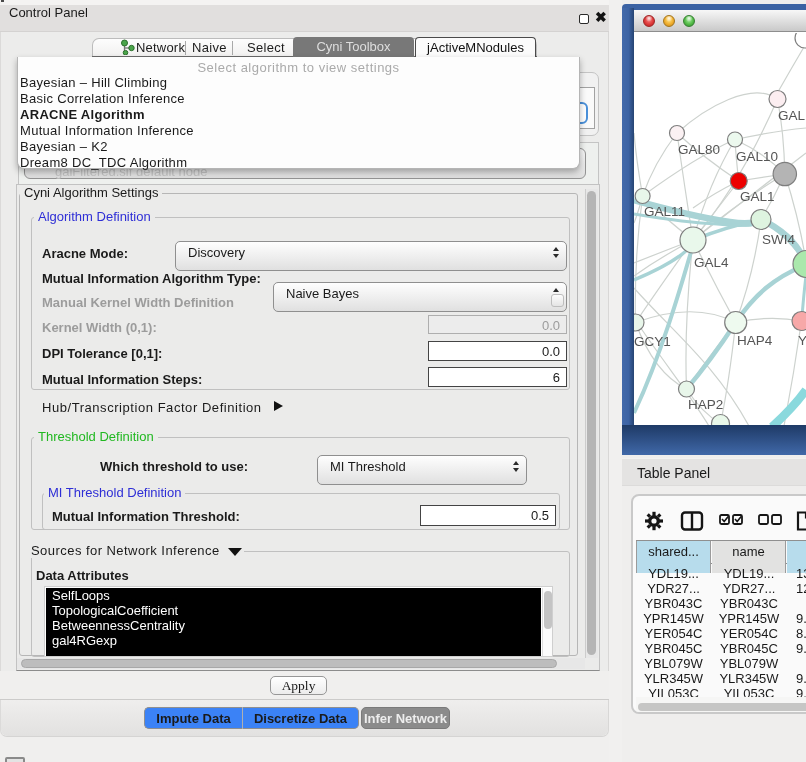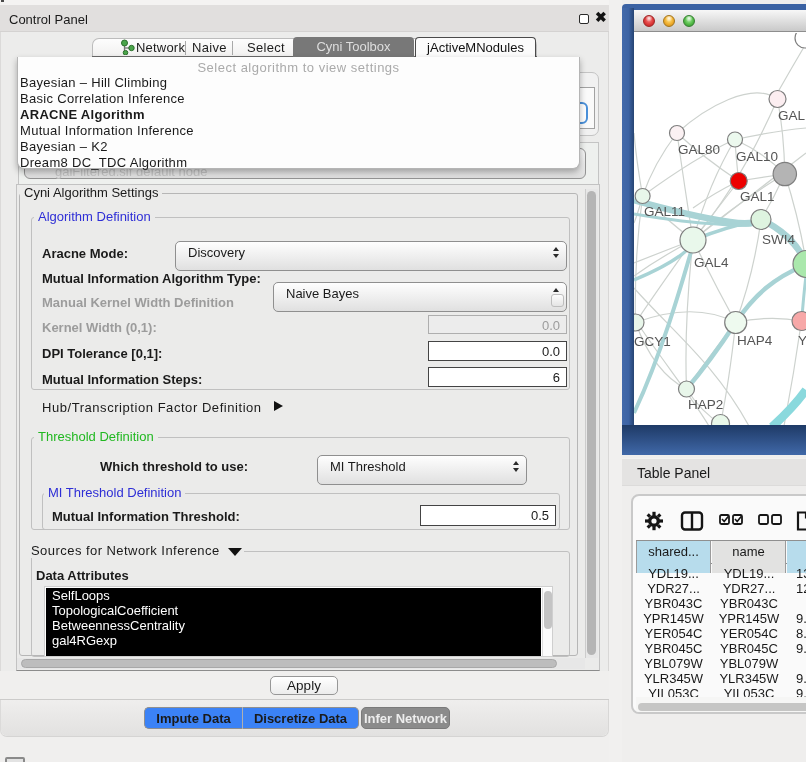--- a/index.html
+++ b/index.html
@@ -8,21 +8,21 @@
 #root { position:relative; width:806px; height:762px; }
 .abs { position:absolute; }
 .b13 { font-size:13px; font-weight:bold; }
 .r13 { font-size:13px; }
 
 #lwin { left:0; top:0; width:609px; height:737px; background:#ececeb;
   border-radius:0 0 7px 7px; border-left:1px solid #dbdad9; border-bottom:1px solid #d5d4d3; border-right:1px solid #d8d7d6; }
 #ltopstrip { left:0; top:0; width:609px; height:5px; background:#f4f3f2; }
 #ltitle { left:0; top:5px; width:609px; height:27px; background:#e1dfde;
   border-bottom:1px solid #d4d2d1; }
-#ltitle span { position:absolute; left:9px; top:7px; font-size:13px;text-align:right; }
+#ltitle span { position:absolute; left:9px; top:0; font-size:13px;text-align:right; }
 #btnfloat { left:579px; top:14px; width:10px; height:10px; border:1.5px solid #2a2a2a; border-radius:2px; background:#fff; }
 #btnclose { left:595px; top:9px; font-size:14px; font-weight:bold; color:#111; }
 
 .tabtxt { top:40px; font-size:13px; color:#1d1d1d; letter-spacing:0.3px; }
 .tabsep { top:41px; width:1px; height:14px; background:#a9a9a9; }
 #tabline { left:92px; top:56px; width:445px; height:1px; background:#6a6a6a; }
 #tab-cyni { left:293px; top:37px; width:121px; height:20px; background:#787878;
   border-radius:4px 4px 0 0; color:#dedede; font-size:13px; text-align:center; line-height:20px; }
 #tab-jact { left:415px; top:37px; width:121px; height:20px; background:#fbfbfb;
   border:1px solid #4a4a4a; border-bottom:none; border-radius:4px 4px 0 0;
@@ -72,22 +72,22 @@
 .tf-dis { background:#ececec; border:1px solid #aeaeae; color:#9c9c9c; }
 
 #datalist { left:44px; top:586px; width:509px; height:71px; background:#ffffff;
   border:1px solid #cfcfcf; overflow:hidden; }
 #bluelist { position:absolute; left:1px; top:1px; width:495px; height:69px; background:#000000; }
 #bluelist div { padding-left:6px; color:#fff; font-size:13px; height:15px; line-height:15px; }
 #listsb { position:absolute; left:497px; top:1px; width:11px; height:69px; background:#fbfbfb; border-left:1px solid #ddd; }
 #listsb div { position:absolute; left:1px; top:3px; width:8px; height:38px; background:#c4c4c4; border-radius:4px; }
 
 #applyrow { left:0px; top:671px; width:609px; height:29px; background:#f0efee; border-bottom:1px solid #cccbca;}
-#applybtn { left:270px; top:676px; width:68px; height:19px; border:1px solid #979797; border-radius:5px;
-  background:linear-gradient(#ffffff,#ececec); text-align:center; line-height:17px; font-size:13.5px; z-index:3; }
+#applybtn { left:270px; top:676px; width:57px; height:19px; border:1px solid #979797; border-radius:5px;
+  background:linear-gradient(#ffffff,#ececec); text-align:center; line-height:17px; font-size:13.5px; z-index:3;font-family:Liberation Serif, serif; }
 .btab { position:absolute; top:707px; height:22px; line-height:22px; font-size:13px;
   text-align:center; background:#3b82f6; border:1px solid #8f8f8f; }
 #btab1 { left:144px; width:99px; border-radius:5px 0 0 5px; border-right:1px solid #b0b0b0; font-weight:bold; }
 #btab2 { left:243px; width:116px; border-left:none; border-radius:0 5px 5px 0; font-weight:bold; }
 #btab3 { left:361px; width:89px; background:#8b8b8b; color:#ededed; border-color:#7a7a7a; border-radius:5px; font-weight:bold; }
 #miniicon { left:5px; top:757px; width:20px; height:8px; border:2px solid #8a8a8a;
   background:#e3e3e3; border-radius:2px 2px 0 0; }
 
 #gap { left:609px; top:0; width:13px; height:762px; background:#f1f0ef; }
 #rbg { left:622px; top:0; width:184px; height:762px; background:#efeeed; }

